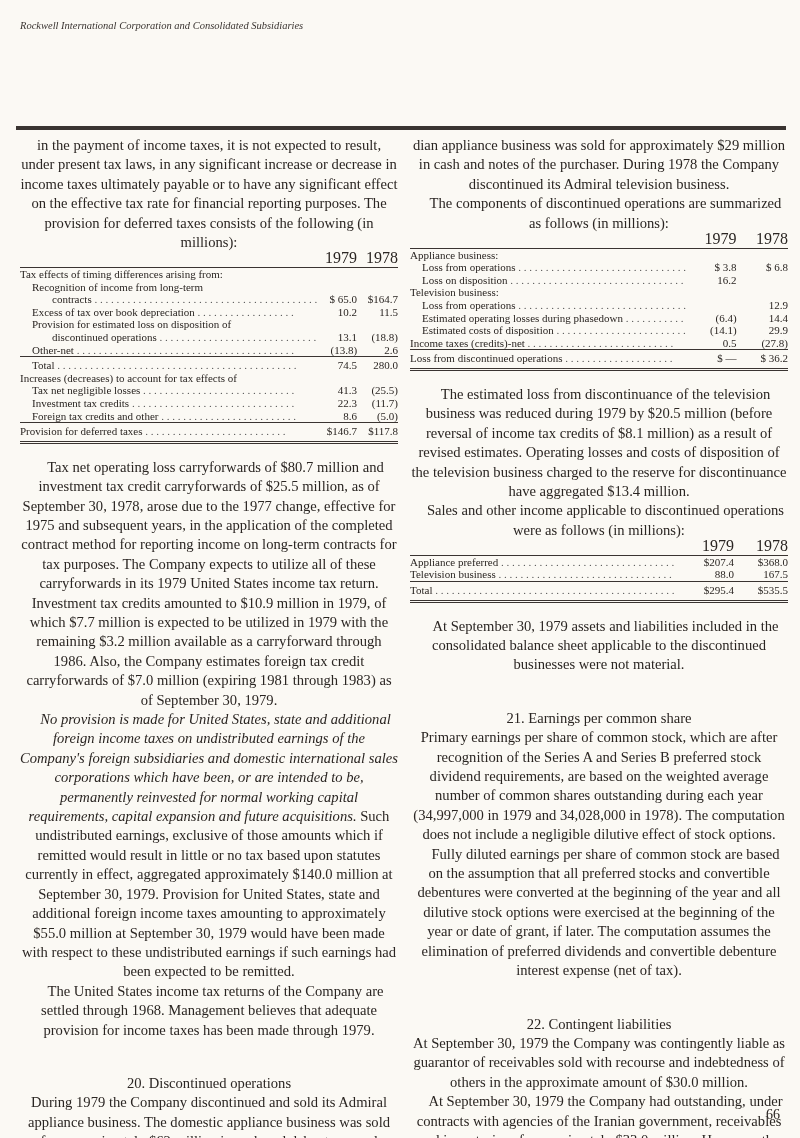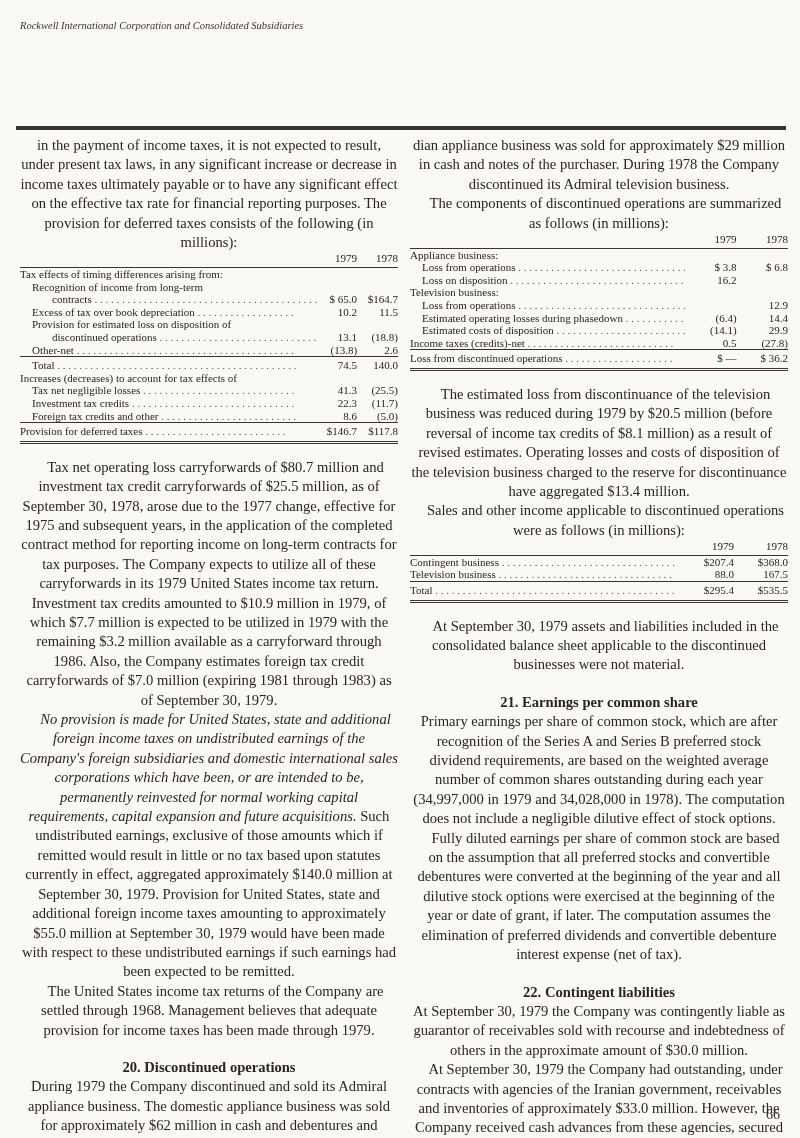--- a/index.html
+++ b/index.html
@@ -5,27 +5,27 @@
   html, body { margin:0; padding:0; }
   body { width:800px; height:1138px; background:#fbf9f4; color:#2a2522; font-family:"Liberation Serif","DejaVu Serif",serif; position:relative; overflow:hidden; }
   .header { position:absolute; left:20px; top:20px; font-size:10.5px; font-style:italic; color:#3a3431; }
   .topbar { position:absolute; left:16px; top:126px; width:770px; height:4px; background:#3a3431; }
   .col { position:absolute; top:136px; width:378px; font-size:14.6px; line-height:19.4px; }
   .col-left { left:20px; }
   .col-right { left:410px; }
   p { margin:0; text-align:center; }
   p.ind { text-indent:13px; }
   em { font-style:italic; }
-  .section-title { font-weight:bold; margin-top:18px; }
+  .section-title { font-weight:normal; margin-top:34px; }
   table.fin { width:100%; border-collapse:collapse; font-size:11px; line-height:12.6px; margin-top:0; }
   table.fin td { padding:0; vertical-align:bottom; white-space:nowrap; }
   table.fin td.lbl { overflow:hidden; }
   table.fin td.num { text-align:right; width:52px; }
   table.fin td.num2 { text-align:right; width:54px; }
-  .yhdr td { font-size:11px; padding-bottom:2px !important; border-bottom:1px solid #3a3431; }
+  .yhdr td { font-size:16px; padding-bottom:2px !important; border-bottom:1px solid #3a3431; }
   .dots::after { content:" . . . . . . . . . . . . . . . . . . . . . . . . . . . . . . . . . . . . . . . . . . . . . . . . . . . . . . . . . . ."; color:#555; }
   .lbl-inner { display:block; overflow:hidden; white-space:nowrap; max-width:265px; }
   .i1 { padding-left:12px !important; }
   .i2 { padding-left:32px !important; }
   .rule-top td { border-top:1px solid #3a3431; padding-top:2px !important; }
   .rule-bottom td { border-bottom:3px double #3a3431; padding-bottom:3px !important; }
   .pagenum { position:absolute; right:20px; top:1107px; font-size:14px; }
   .spacer { height:14px; }
 </style>
 </head>
@@ -91,21 +91,21 @@
             <span class="lbl-inner dots">Other-net</span>
           </td>
           <td class="num">(13.8)</td>
           <td class="num2">2.6</td>
         </tr>
         <tr class="rule-top">
           <td class="lbl i1">
             <span class="lbl-inner dots">Total</span>
           </td>
           <td class="num">74.5</td>
-          <td class="num2">140.0</td>
+          <td class="num2">280.0</td>
         </tr>
         <tr>
           <td class="lbl">
             <span class="lbl-inner">Increases (decreases) to account for tax effects of</span>
           </td>
           <td class="num"></td>
           <td class="num2"></td>
         </tr>
         <tr>
           <td class="lbl i1">
@@ -229,21 +229,21 @@
 
   <table class="fin">
     <tbody id="sales-tbody">
       <tr class="yhdr">
         <td class="lbl"></td>
         <td class="num">1979</td>
         <td class="num2">1978</td>
       </tr>
     <tr>
           <td class="lbl">
-            <span class="lbl-inner dots">Contingent business</span>
+            <span class="lbl-inner dots">Appliance preferred</span>
           </td>
           <td class="num">$207.4</td>
           <td class="num2">$368.0</td>
         </tr>
         <tr>
           <td class="lbl">
             <span class="lbl-inner dots">Television business</span>
           </td>
           <td class="num">88.0</td>
           <td class="num2">167.5</td>

